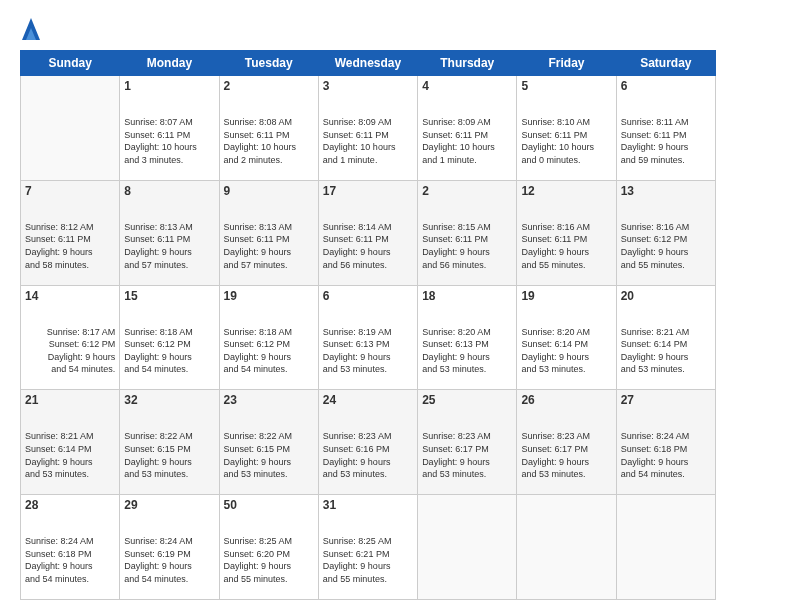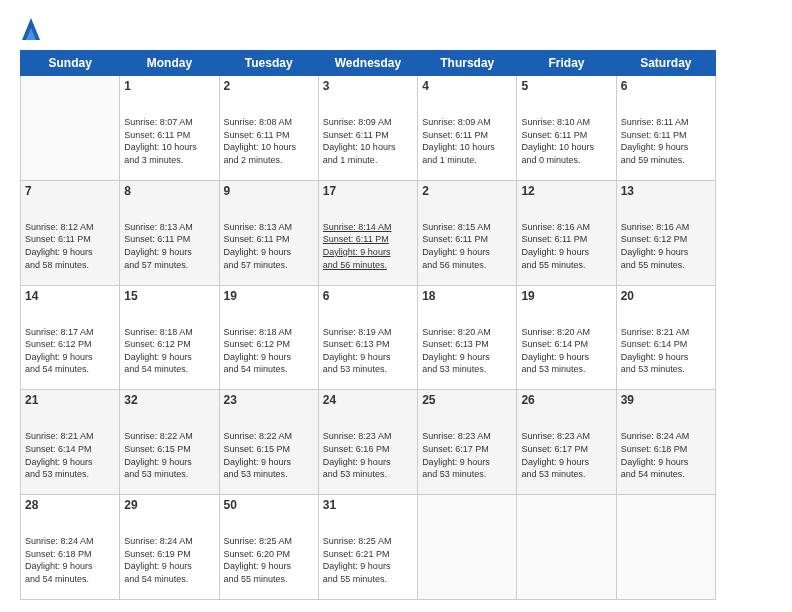--- a/index.html
+++ b/index.html
@@ -195,21 +195,21 @@
           </td>
           <td>
             <span class="day-num">9</span>
             <div class="day-info" style="white-space: pre-line;">Sunrise: 8:13 AM
 Sunset: 6:11 PM
 Daylight: 9 hours
 and 57 minutes.</div>
           </td>
           <td>
             <span class="day-num">17</span>
-            <div class="day-info" style="white-space: pre-line; text-decoration: underline;">Sunrise: 8:14 AM
+            <div class="day-info" style="white-space: pre-line;">Sunrise: 8:14 AM
 Sunset: 6:11 PM
 Daylight: 9 hours
 and 56 minutes.</div>
           </td>
           <td>
             <span class="day-num">2</span>
             <div class="day-info" style="white-space: pre-line;">Sunrise: 8:15 AM
 Sunset: 6:11 PM
 Daylight: 9 hours
 and 56 minutes.</div>
@@ -225,21 +225,21 @@
             <span class="day-num">13</span>
             <div class="day-info" style="white-space: pre-line;">Sunrise: 8:16 AM
 Sunset: 6:12 PM
 Daylight: 9 hours
 and 55 minutes.</div>
           </td>
         </tr>
         <tr>
           <td>
             <span class="day-num">14</span>
-            <div class="day-info" style="white-space: pre-line;">Sunrise: 8:17 AM
+            <div class="day-info" style="white-space: pre-line; text-align: right;">Sunrise: 8:17 AM
 Sunset: 6:12 PM
 Daylight: 9 hours
 and 54 minutes.</div>
           </td>
           <td>
             <span class="day-num">15</span>
             <div class="day-info" style="white-space: pre-line;">Sunrise: 8:18 AM
 Sunset: 6:12 PM
 Daylight: 9 hours
 and 54 minutes.</div>
@@ -317,21 +317,21 @@
 and 53 minutes.</div>
           </td>
           <td>
             <span class="day-num">26</span>
             <div class="day-info" style="white-space: pre-line;">Sunrise: 8:23 AM
 Sunset: 6:17 PM
 Daylight: 9 hours
 and 53 minutes.</div>
           </td>
           <td>
-            <span class="day-num">39</span>
+            <span class="day-num">27</span>
             <div class="day-info" style="white-space: pre-line;">Sunrise: 8:24 AM
 Sunset: 6:18 PM
 Daylight: 9 hours
 and 54 minutes.</div>
           </td>
         </tr>
         <tr>
           <td>
             <span class="day-num">28</span>
             <div class="day-info" style="white-space: pre-line;">Sunrise: 8:24 AM

